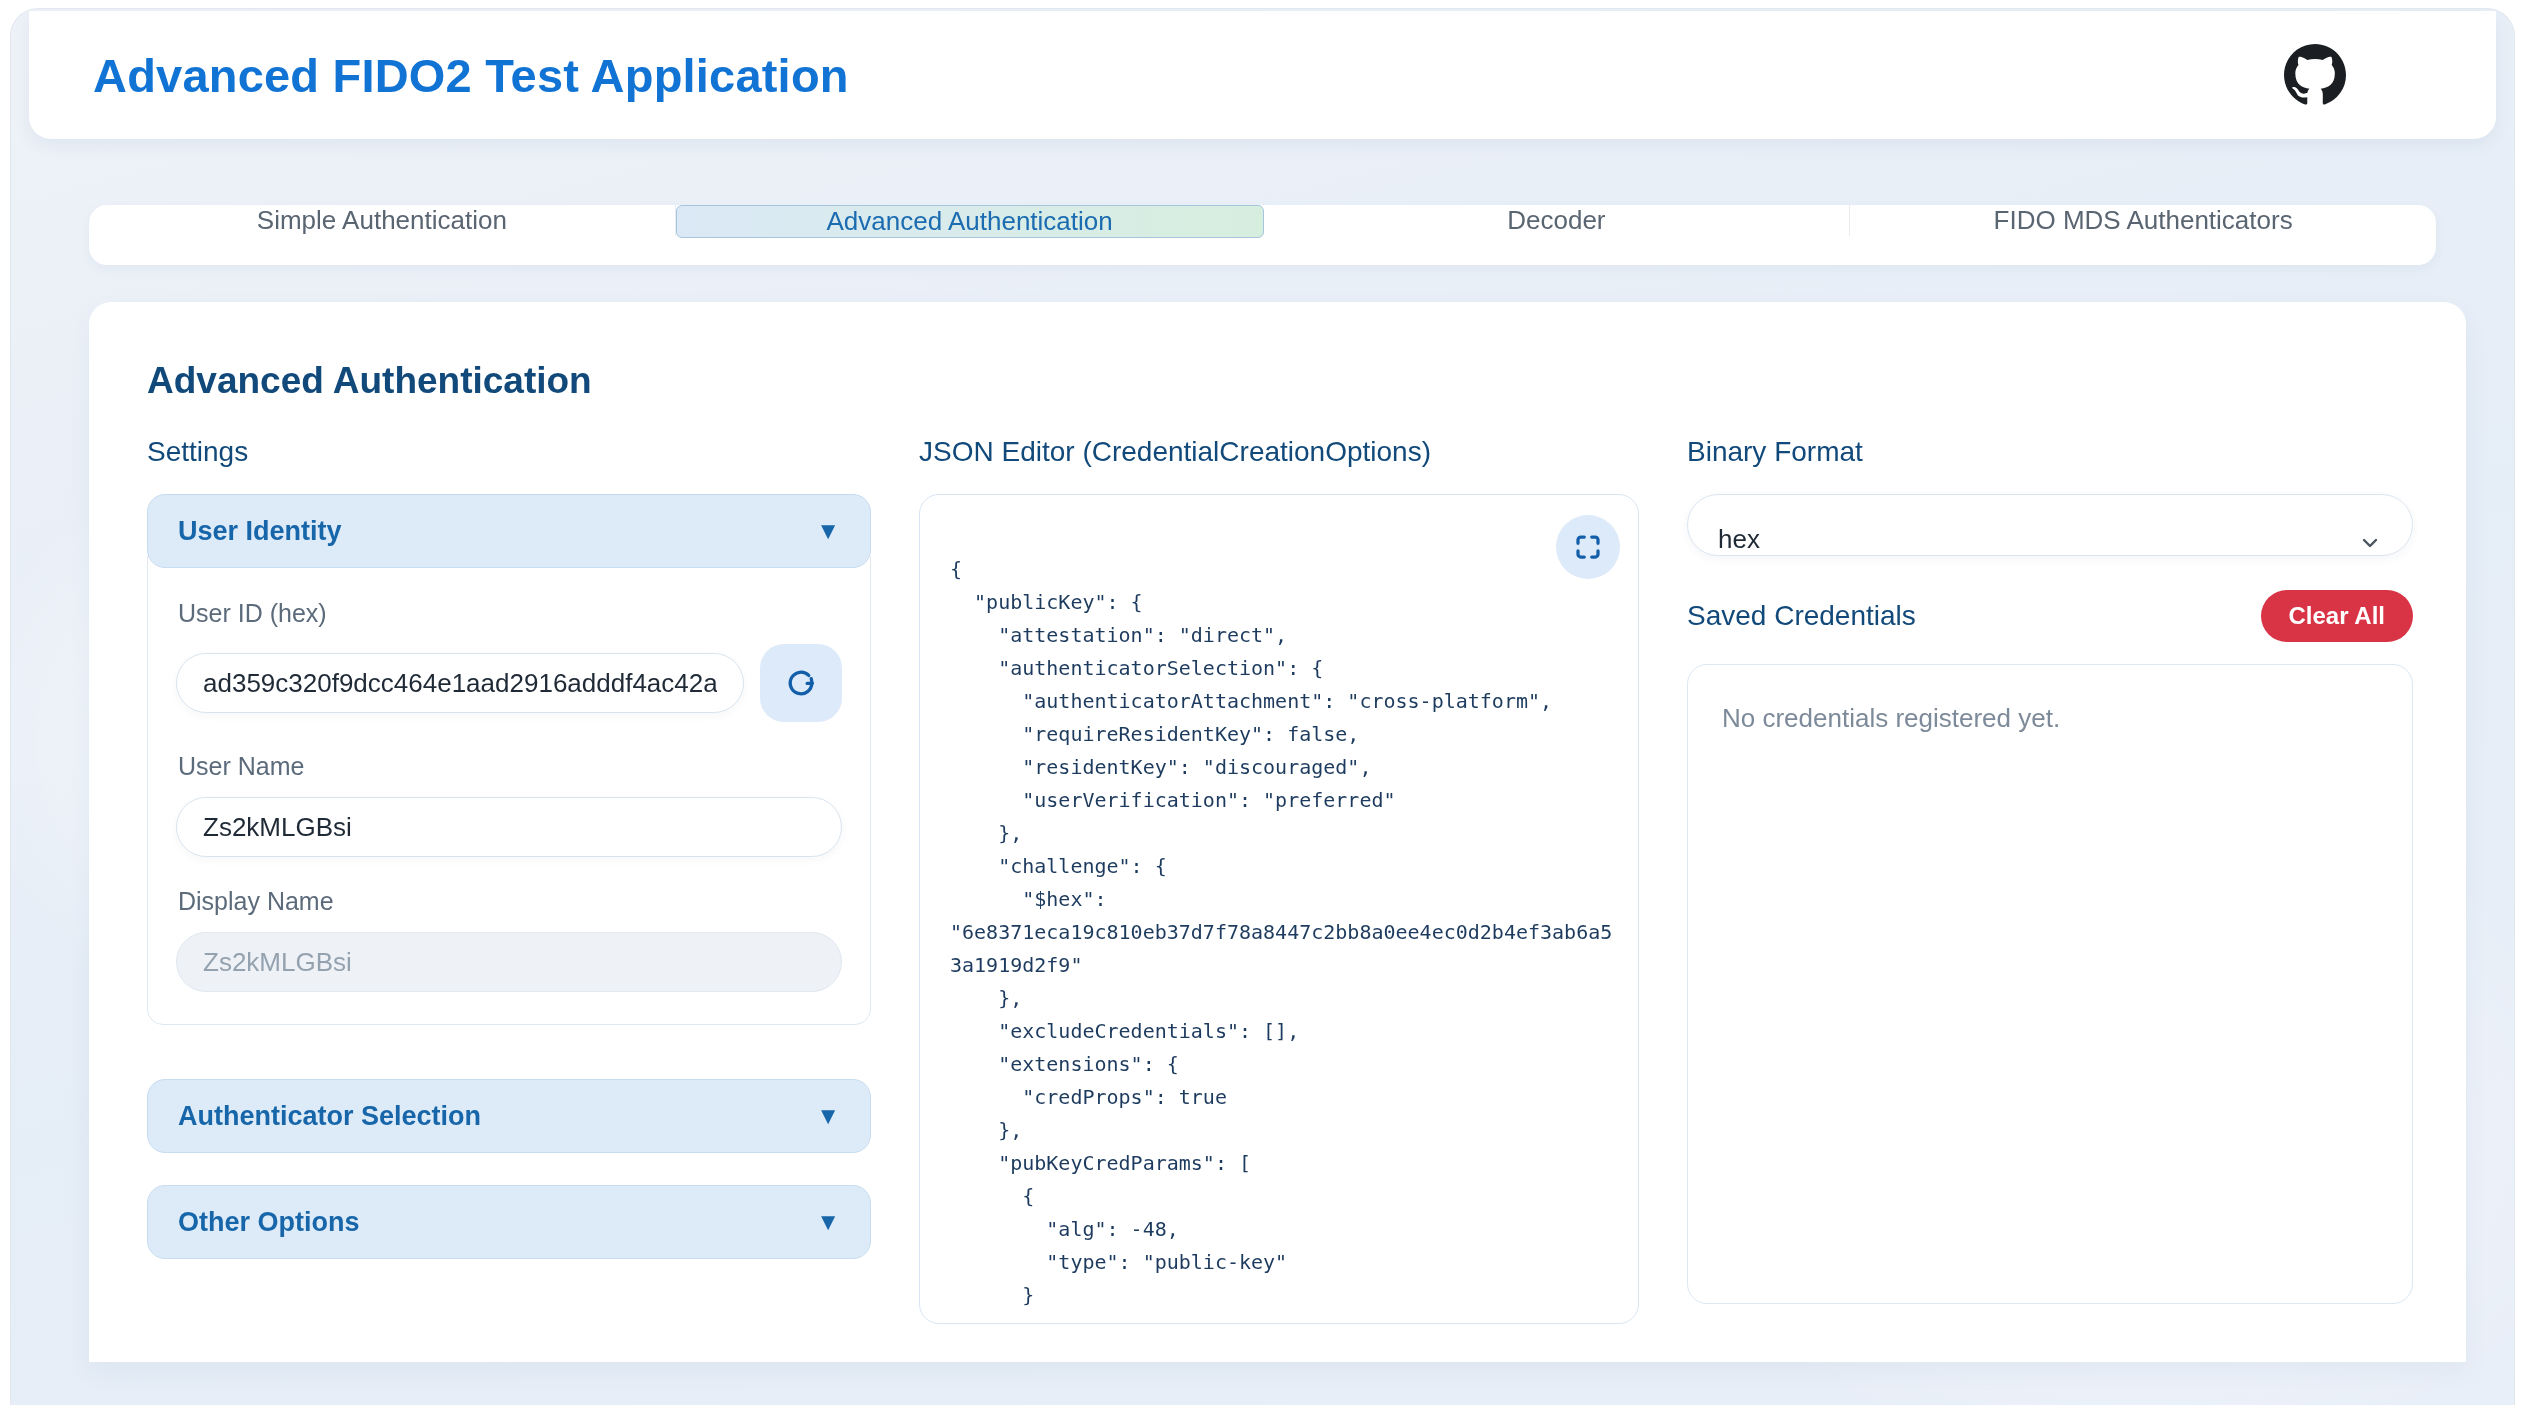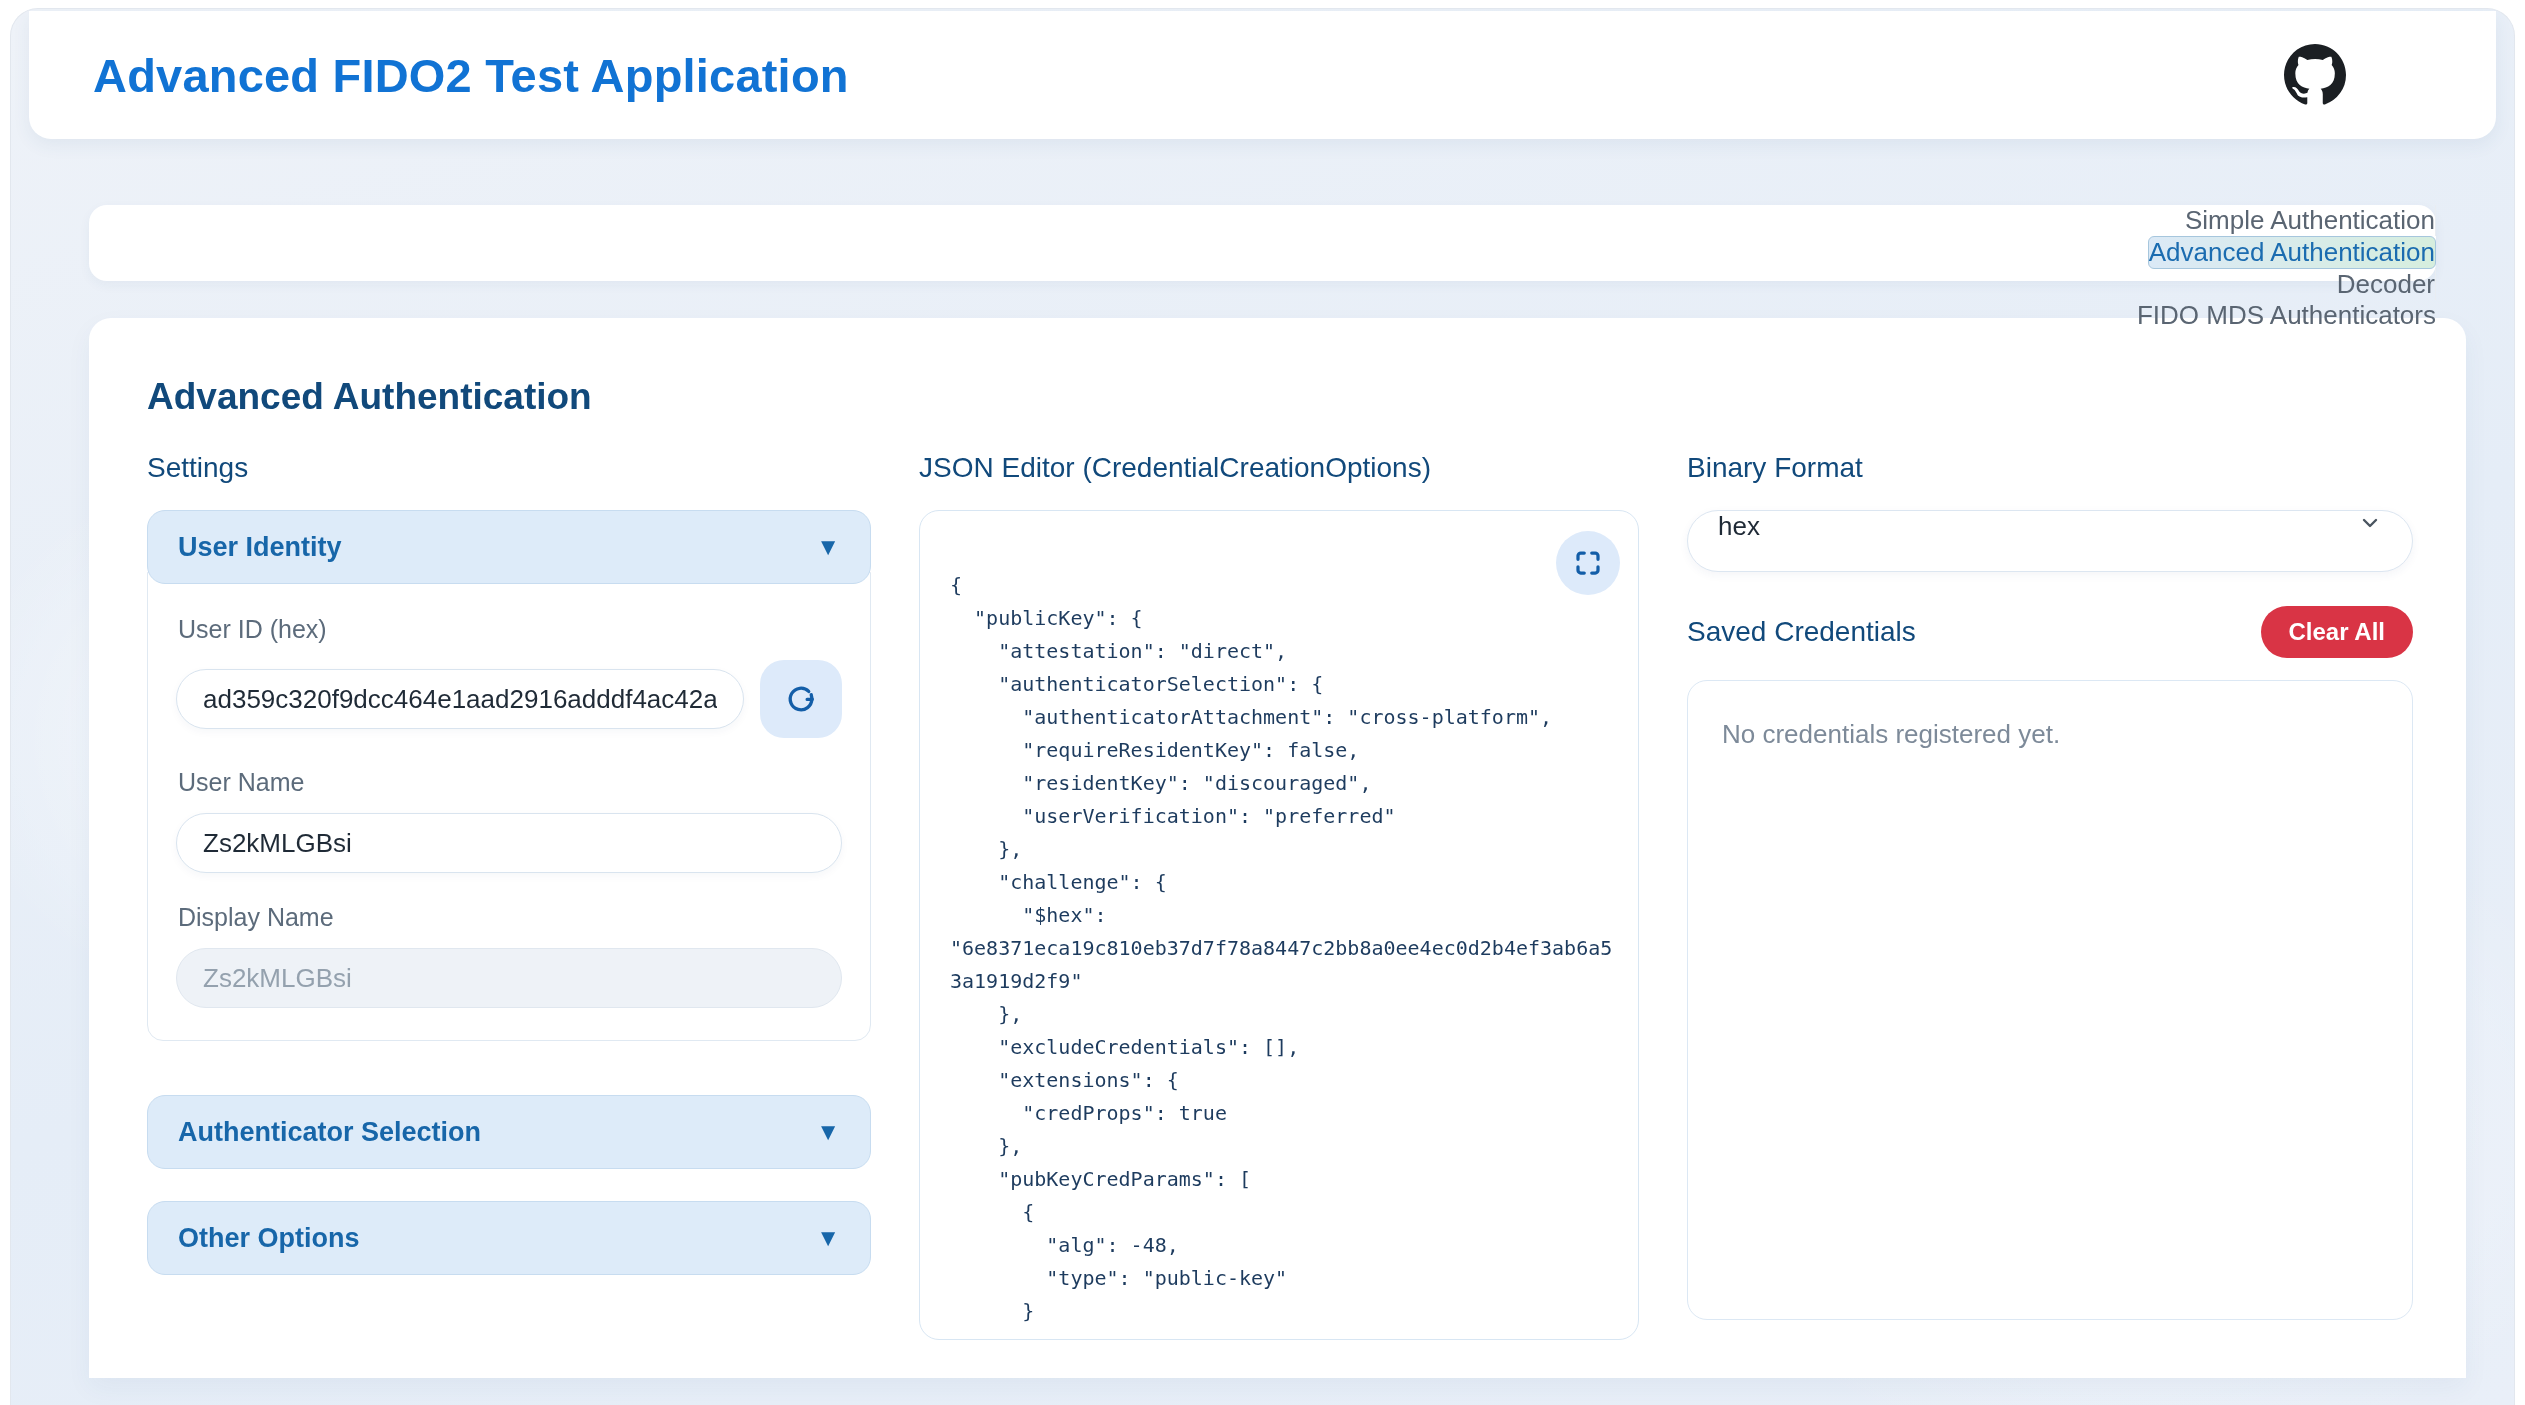--- a/index.html
+++ b/index.html
@@ -18,22 +18,22 @@
   
   .header-card { margin:2px 18px 0 18px; height:128px; background:#fff;
                  border-radius:0 0 22px 22px; display:flex; align-items:center;
                  padding:0 64px; box-shadow:0 6px 18px rgba(45,80,125,0.07); }
   .app-title { font-size:47px; font-weight:bold; color:#1173d4; letter-spacing:0.2px; }
   .gh-link { margin-left:auto; margin-right:86px; width:62px; height:62px; display:flex;
              align-items:center; justify-content:center; cursor:pointer; }
   .gh-link svg { width:62px; height:62px; fill:#1b1f23; }
 
   
-  .tabbar { margin:66px 78px 0 78px; height:76px; background:#fff; border-radius:18px;
-            display:flex; align-items:flex-end; box-shadow:0 4px 12px rgba(45,80,125,0.05);flex-direction:column; }
+  .tabbar { margin:66px 78px 0 78px; height:60px; background:#fff; border-radius:18px;
+            display:flex; align-items:flex-start; box-shadow:0 4px 12px rgba(45,80,125,0.05); }
   .tab { flex:1; display:flex; align-items:center; justify-content:center;
          font-size:26px; color:#5a6572; cursor:pointer; }
   .tab:not(.active):not(:last-child){ border-right:1px solid #e9edf2; }
   .tab.active { background:linear-gradient(90deg,#dbe9f6 0%,#d6eede 100%);
                 border:1px solid #a6c6dd; border-radius:6px; color:#1b6cb0; }
 
   
   .card { margin:37px 48px 0 78px; min-height:1060px; background:#fff;
           border-radius:22px 22px 0 0; padding:58px 56px 0 58px;
           box-shadow:0 10px 26px rgba(45,80,125,0.05); }
@@ -82,21 +82,21 @@
   .expand-btn { position:absolute; top:20px; right:18px; width:64px; height:64px;
                 border:none; border-radius:50%; background:#ddeafa; cursor:pointer;
                 display:flex; align-items:center; justify-content:center; }
   .expand-btn svg { width:30px; height:30px; stroke:#135ea8; fill:none;
                     stroke-width:2.6; stroke-linecap:round; }
   .editor pre { font-family:"DejaVu Sans Mono", monospace; font-size:20px;
                 line-height:33px; color:#1d3b5e; white-space:pre; }
 
   
   .select { height:62px; border:1.5px solid #dce6f1; border-radius:31px; background:#fff;
-            display:flex; align-items:flex-start; justify-content:space-between;
+            display:flex; align-items:flex-end; justify-content:space-between;
             padding:0 30px; font-size:26px; color:#1f2a36; cursor:pointer;
             box-shadow:0 3px 10px rgba(30,60,110,0.05); }
   .select svg { width:24px; height:24px; stroke:#4a5560; fill:none; stroke-width:2.4;
                 stroke-linecap:round; stroke-linejoin:round; }
   .saved-head { margin-top:34px; display:flex; align-items:center; justify-content:space-between; }
   .saved-head .col-h { margin-bottom:0; }
   .danger { background:#d93445; color:#fff; font-size:24px; font-weight:bold;
             border:none; border-radius:999px; padding:12px 28px; cursor:pointer;
             font-family:"Liberation Sans", sans-serif; }
   .cred-panel { margin-top:22px; border:1.5px solid #dce8f4; border-radius:20px;

